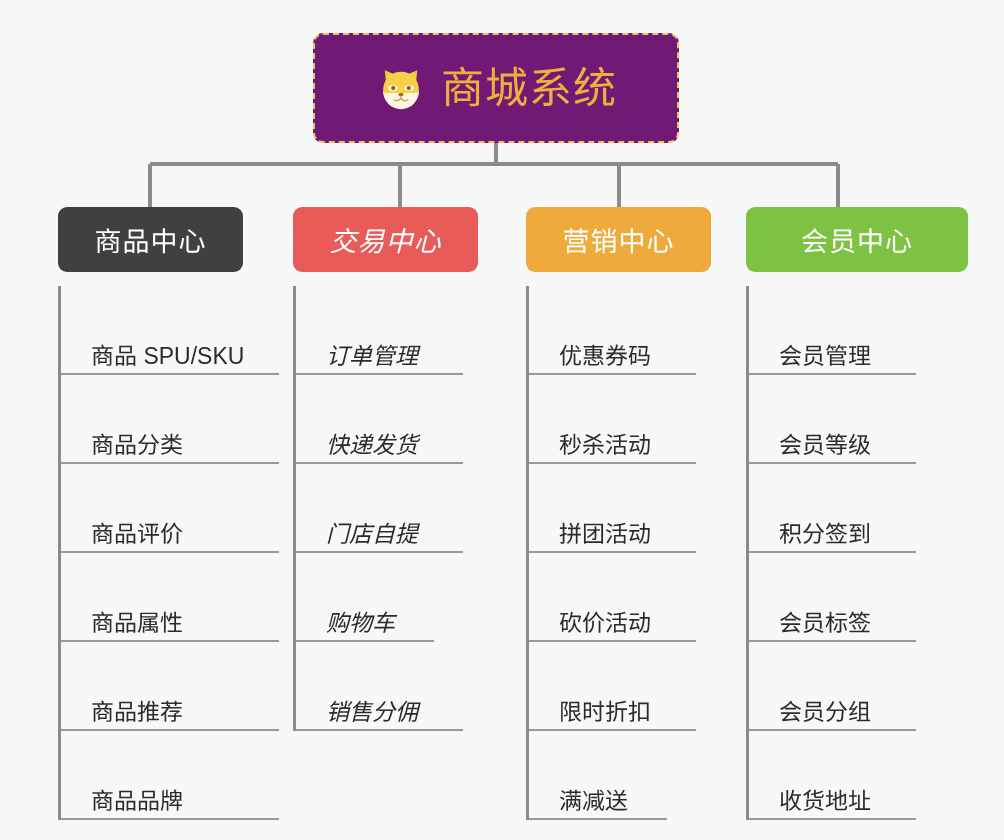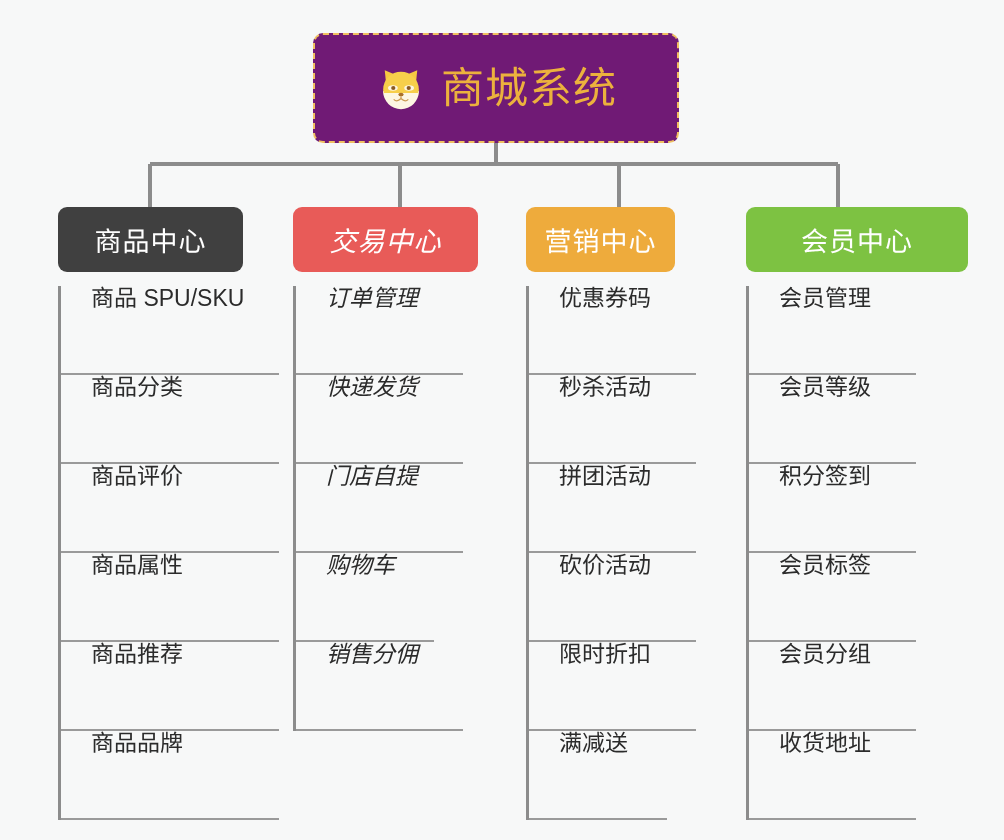--- a/index.html
+++ b/index.html
@@ -82,21 +82,21 @@
   .branch-items {
     position: relative;
     margin-top: 14px;
     padding-left: 17px;
     border-left: 3px solid #8c8c8c;
   }
   .leaf {
     height: 89px;
     position: relative;
     display: flex;
-    align-items: flex-start;
+    align-items: flex-end;
     box-sizing: border-box;
   }
   .leaf-label {
     display: inline-block;
     font-size: 23px;
     color: #2b2b2b;
     line-height: 1.05;
     padding: 0 0 7px 13px;
     white-space: nowrap;
   }
@@ -111,21 +111,21 @@
   
   .branch-1 { left: 58px; }
   .branch-1 .branch-header { width: 185px; }
   .branch-1 .leaf-rule { width: 218px; }
 
   .branch-2 { left: 293px; font-style: italic; }
   .branch-2 .branch-header { width: 185px; }
   .branch-2 .leaf-rule { width: 167px; }
 
   .branch-3 { left: 526px; }
-  .branch-3 .branch-header { width: 149px; font-family: Liberation Serif, serif; }
+  .branch-3 .branch-header { width: 185px; font-family: Liberation Serif, serif; }
   .branch-3 .leaf-rule { width: 167px; }
 
   .branch-4 { left: 746px; }
   .branch-4 .branch-header { width: 222px; font-family: Liberation Mono, monospace; }
   .branch-4 .leaf-rule { width: 167px; }
 
   
   .leaf.short .leaf-rule { width: 138px; }
 </style>
 </head>

